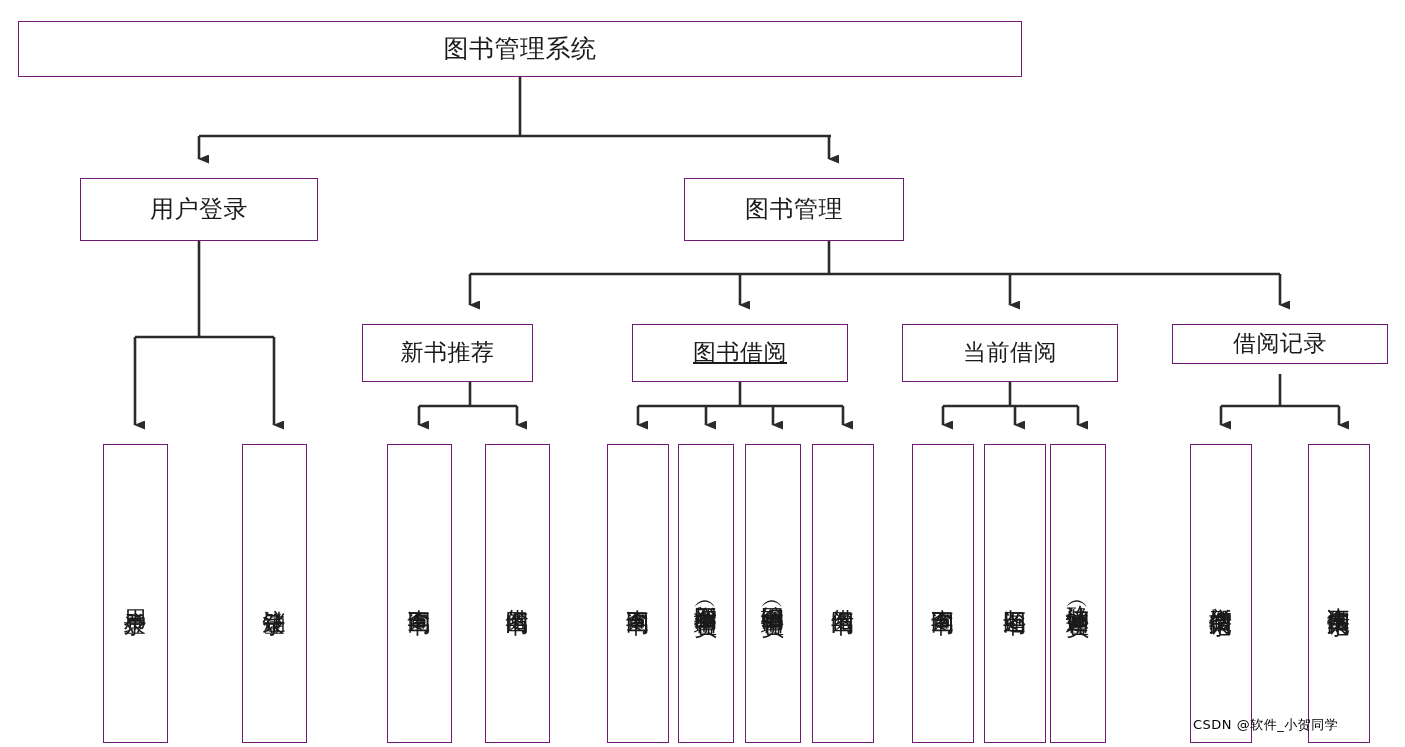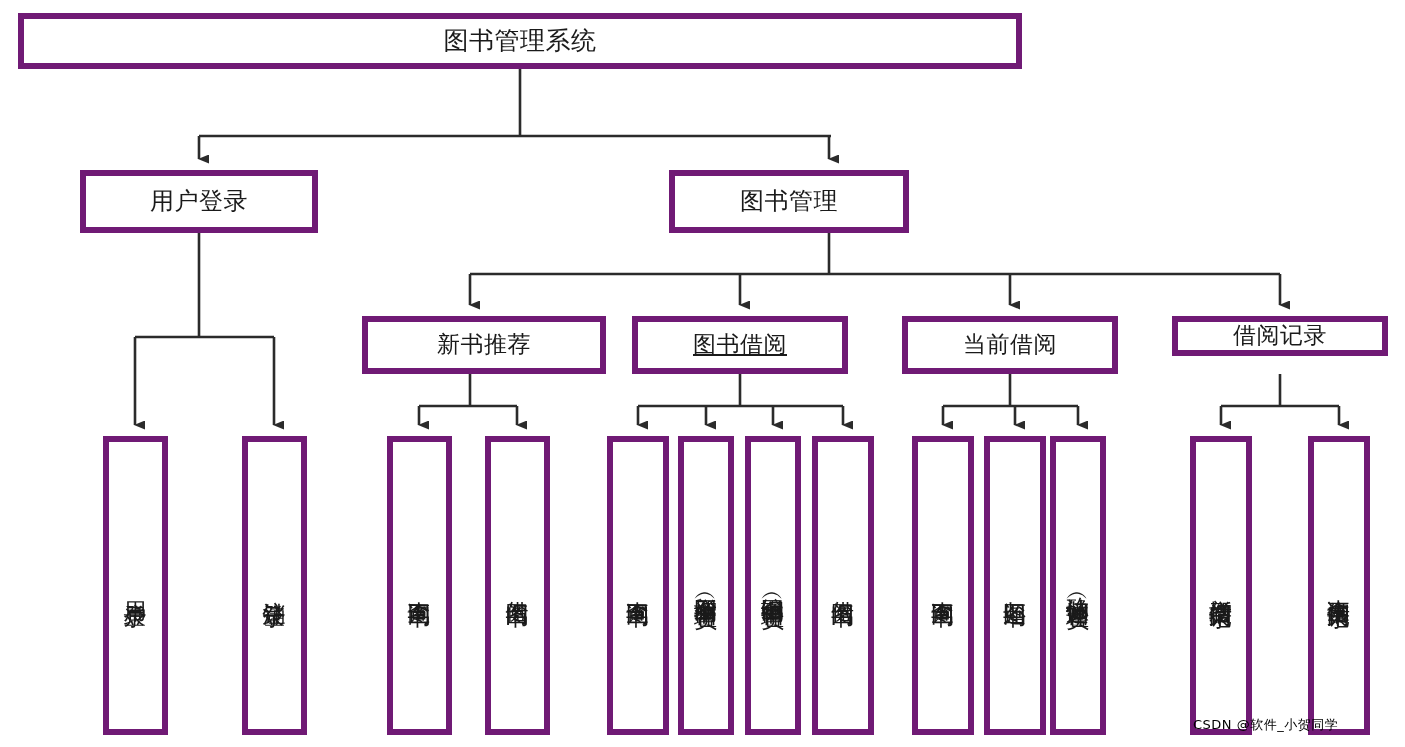--- a/index.html
+++ b/index.html
@@ -23,27 +23,28 @@
     position: absolute;
     left: 0;
     top: 0;
     width: 1405px;
     height: 747px;
     pointer-events: none;
   }
   .node-box {
     position: absolute;
     box-sizing: border-box;
-    border: 6px solid #701a75;
+    border: 1px solid #701a75;
     background: #ffffff;
     display: flex;
     align-items: center;
     justify-content: center;
     color: #1a1a1a;
     overflow: hidden;
+    margin-top: 8px;
   }
   .node-box .node-label {
     display: block;
     text-align: center;
     line-height: 1.12;
     letter-spacing: 0.5px;
   }
   .node-root .node-label { font-size: 25px; }
   .node-l2 .node-label { font-size: 24px; }
   .node-l3 .node-label { font-size: 23px; }
@@ -135,25 +136,25 @@
     </g>
   </svg>
 
   <div class="node-box node-root" style="left:18px; top:13px; width:1004px; height:56px;">
     <span class="node-label">图书管理系统</span>
   </div>
 
   <div class="node-box node-l2" style="left:80px; top:170px; width:238px; height:63px;">
     <span class="node-label">用户登录</span>
   </div>
-  <div class="node-box node-l2" style="left:669px; top:170px; width:240px; height:63px;">
+  <div class="node-box node-l2" style="left:684px; top:170px; width:220px; height:63px;">
     <span class="node-label">图书管理</span>
   </div>
 
-  <div class="node-box node-l3" style="left:362px; top:316px; width:244px; height:58px;">
+  <div class="node-box node-l3" style="left:362px; top:316px; width:171px; height:58px;">
     <span class="node-label">新书推荐</span>
   </div>
   <div class="node-box node-l3" style="left:632px; top:316px; width:216px; height:58px;text-decoration:underline;">
     <span class="node-label">图书借阅</span>
   </div>
   <div class="node-box node-l3" style="left:902px; top:316px; width:216px; height:58px;">
     <span class="node-label">当前借阅</span>
   </div>
   <div class="node-box node-l3" style="left:1172px; top:316px; width:216px; height:40px;">
     <span class="node-label">借阅记录</span>

